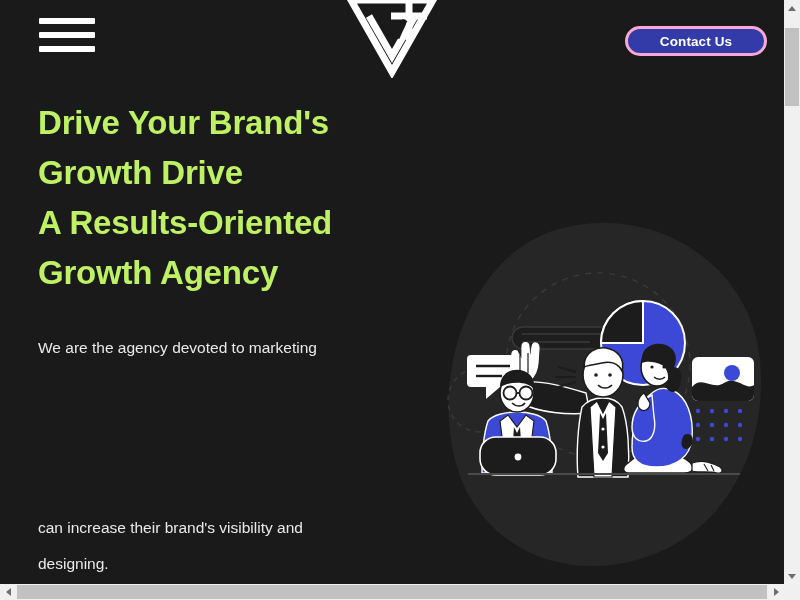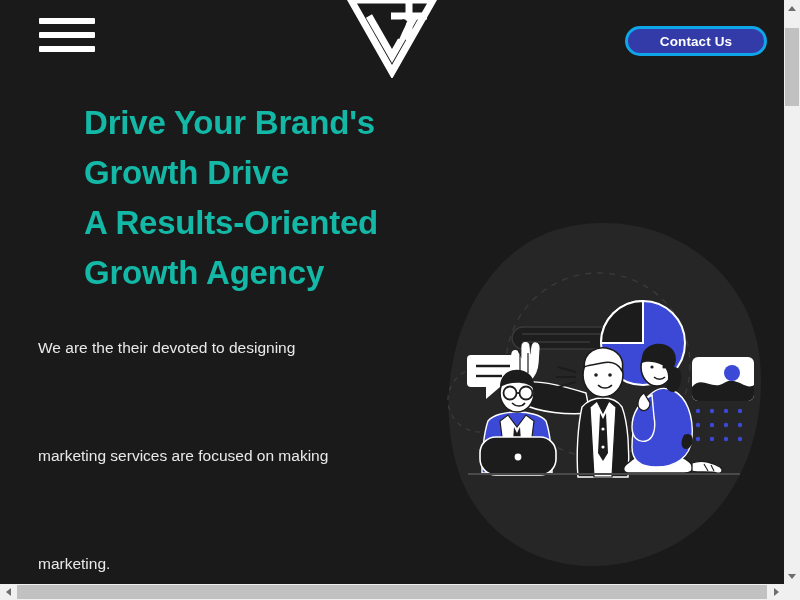--- a/index.html
+++ b/index.html
@@ -28,35 +28,35 @@
     cursor:pointer;
   }
   #hamburger .bar { width:56px; height:6px; background:#ffffff; border-radius:1px; }
 
   #logo { position:absolute; left:347px; top:-6px; width:90px; height:84px; }
 
   #contact-btn {
     position:absolute; left:625px; top:26px;
     width:142px; height:30px;
     background:#333ba8;
-    border:3px solid #0ea5e9;
+    border:3px solid #f9a8d4;
     border-radius:16px;
     color:#ffffff;
     font-size:13.5px; font-weight:bold;
     letter-spacing:.1px;
     display:flex; align-items:center; justify-content:center;
     cursor:pointer;
   }
 
   
   #headline {
     position:absolute; left:38px; top:98px; width:400px;
-    color:#14b8a6;
+    color:#bef264;
     font-size:33px; font-weight:bold;
-    line-height:50px; letter-spacing:-0.2px;margin-left:46px;
+    line-height:50px; letter-spacing:-0.2px;
   }
   #subcopy {
     position:absolute; left:38px; top:330px; width:372px;
     color:#e9e9e9;
     font-size:15.5px; font-weight:400;
     line-height:36px;
   }
 
   
   #illustration { position:absolute; left:440px; top:215px; width:330px; height:360px; }
@@ -118,27 +118,27 @@
     </div>
 
     <h1 id="headline">
       <span>Drive Your Brand's</span><br>
       <span>Growth Drive</span><br>
       <span>A Results-Oriented</span><br>
       <span>Growth Agency</span>
     </h1>
 
     <p id="subcopy">
-      <span>We are the their devoted to designing</span><br>
-      <br>
-      <br>
-      <span>marketing services are focused on making</span><br>
-      <br>
-      <br>
-      <span>marketing.</span>
+      <span>We are the agency devoted to marketing</span><br>
+      <br>
+      <br>
+      <br>
+      <br>
+      <span>can increase their  brand's visibility and</span><br>
+      <span>designing.</span>
     </p>
 
     <div id="illustration">
       <svg width="330" height="360" viewBox="0 0 330 360">
 
         <path d="M165 8 C240 8 312 62 320 145 C328 232 288 318 200 344 C120 368 38 330 16 248 C-6 166 22 72 84 30 C110 13 138 8 165 8 Z" fill="#262626"></path>
 
         <circle cx="158" cy="150" r="92" fill="none" stroke="#3a3a3a" stroke-width="1.4" stroke-dasharray="6 6"></circle>
         <circle cx="40" cy="185" r="32" fill="none" stroke="#3a3a3a" stroke-width="1.4" stroke-dasharray="5 5"></circle>
 

